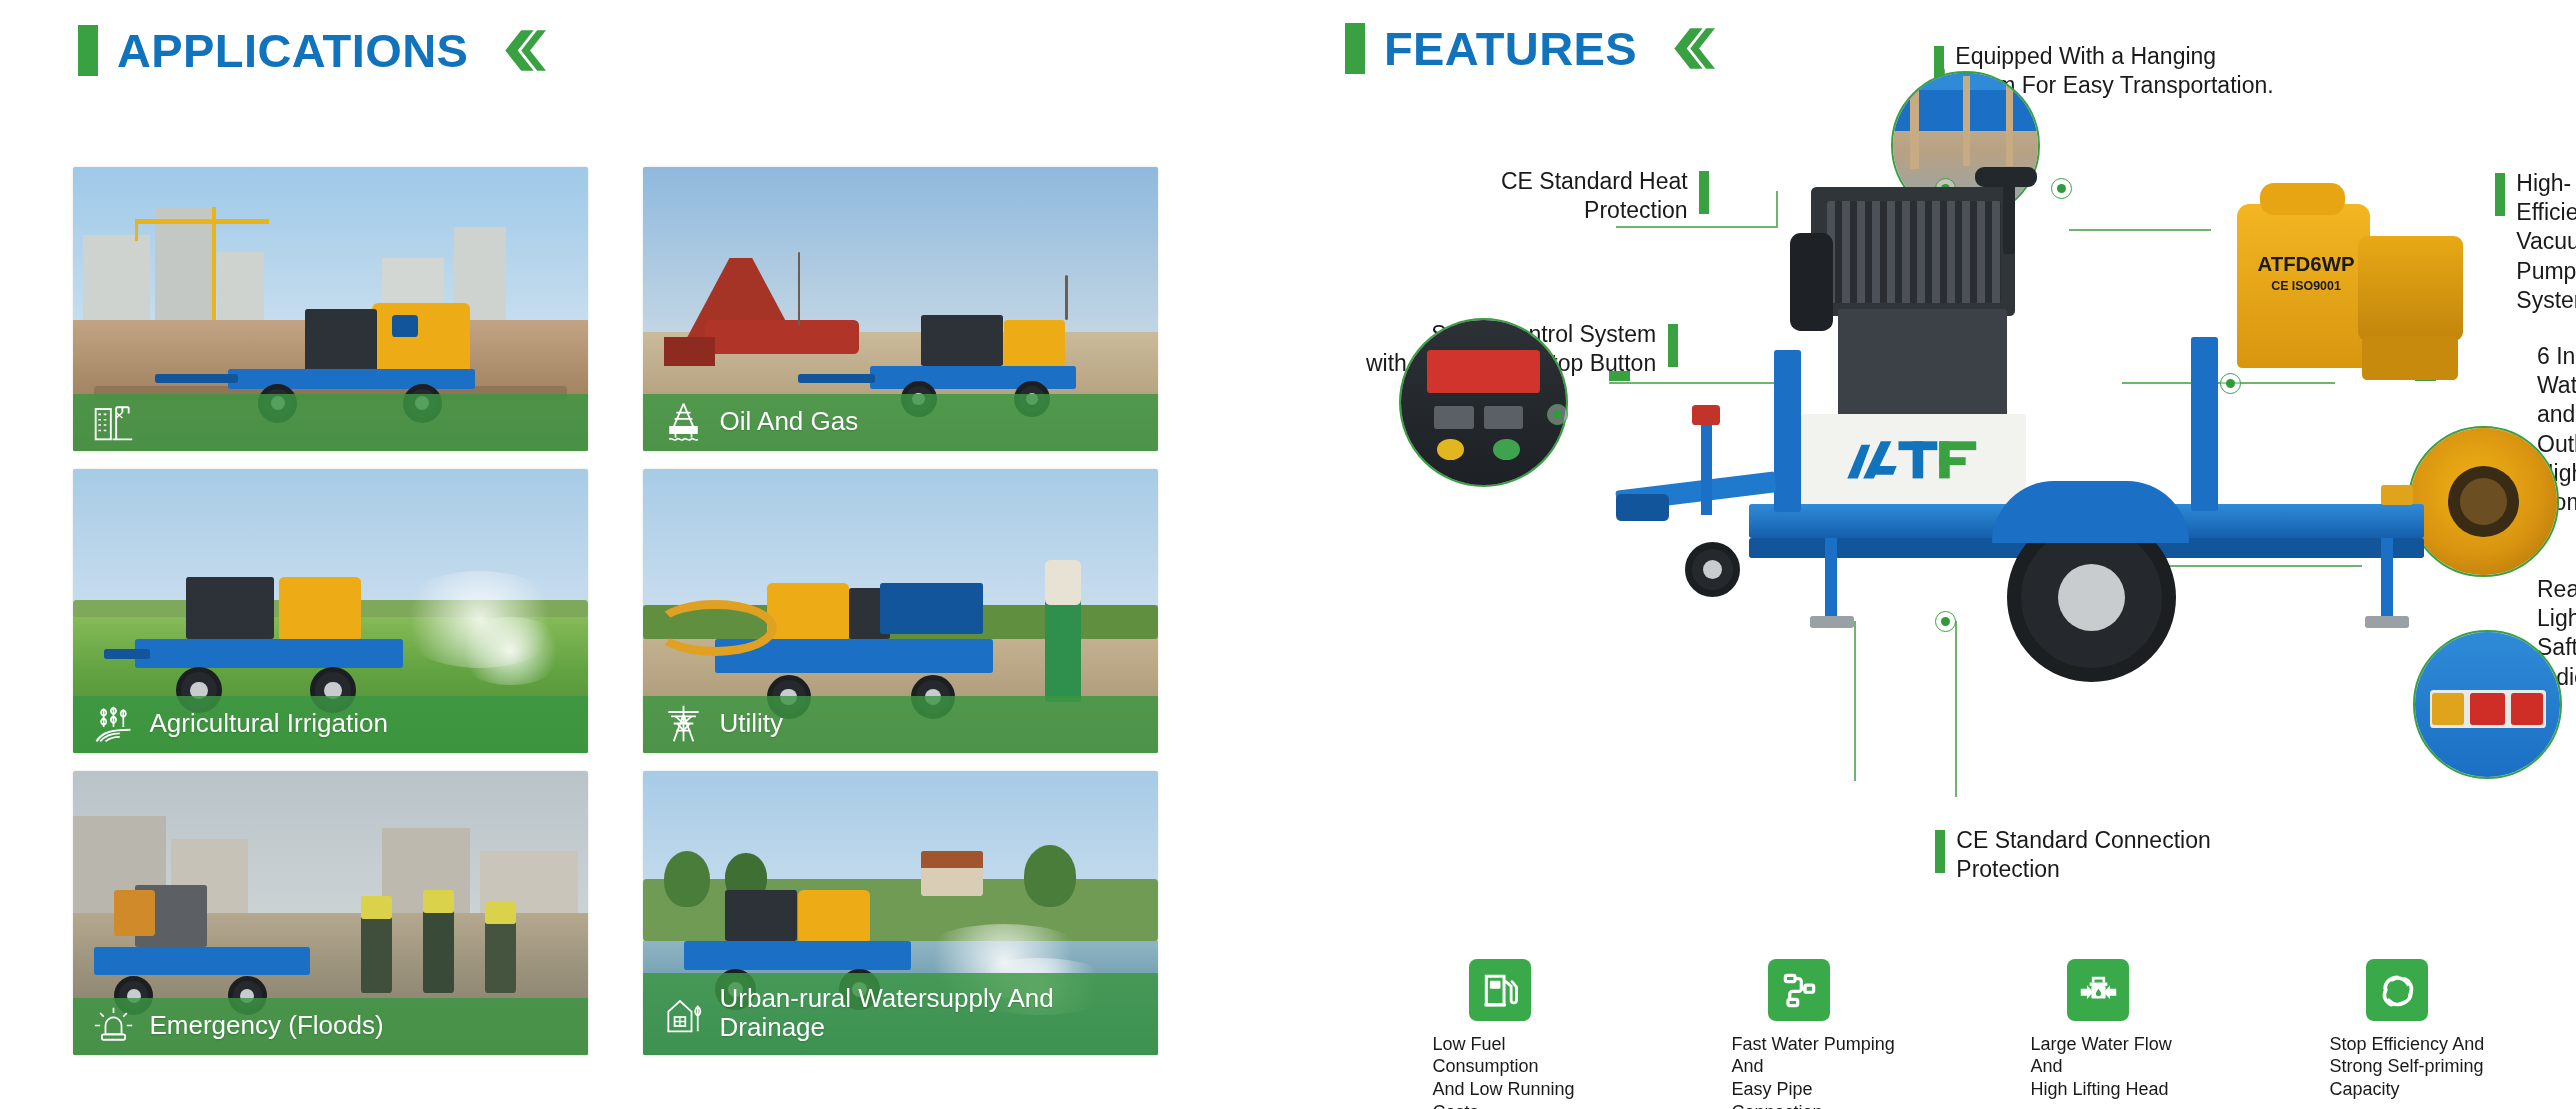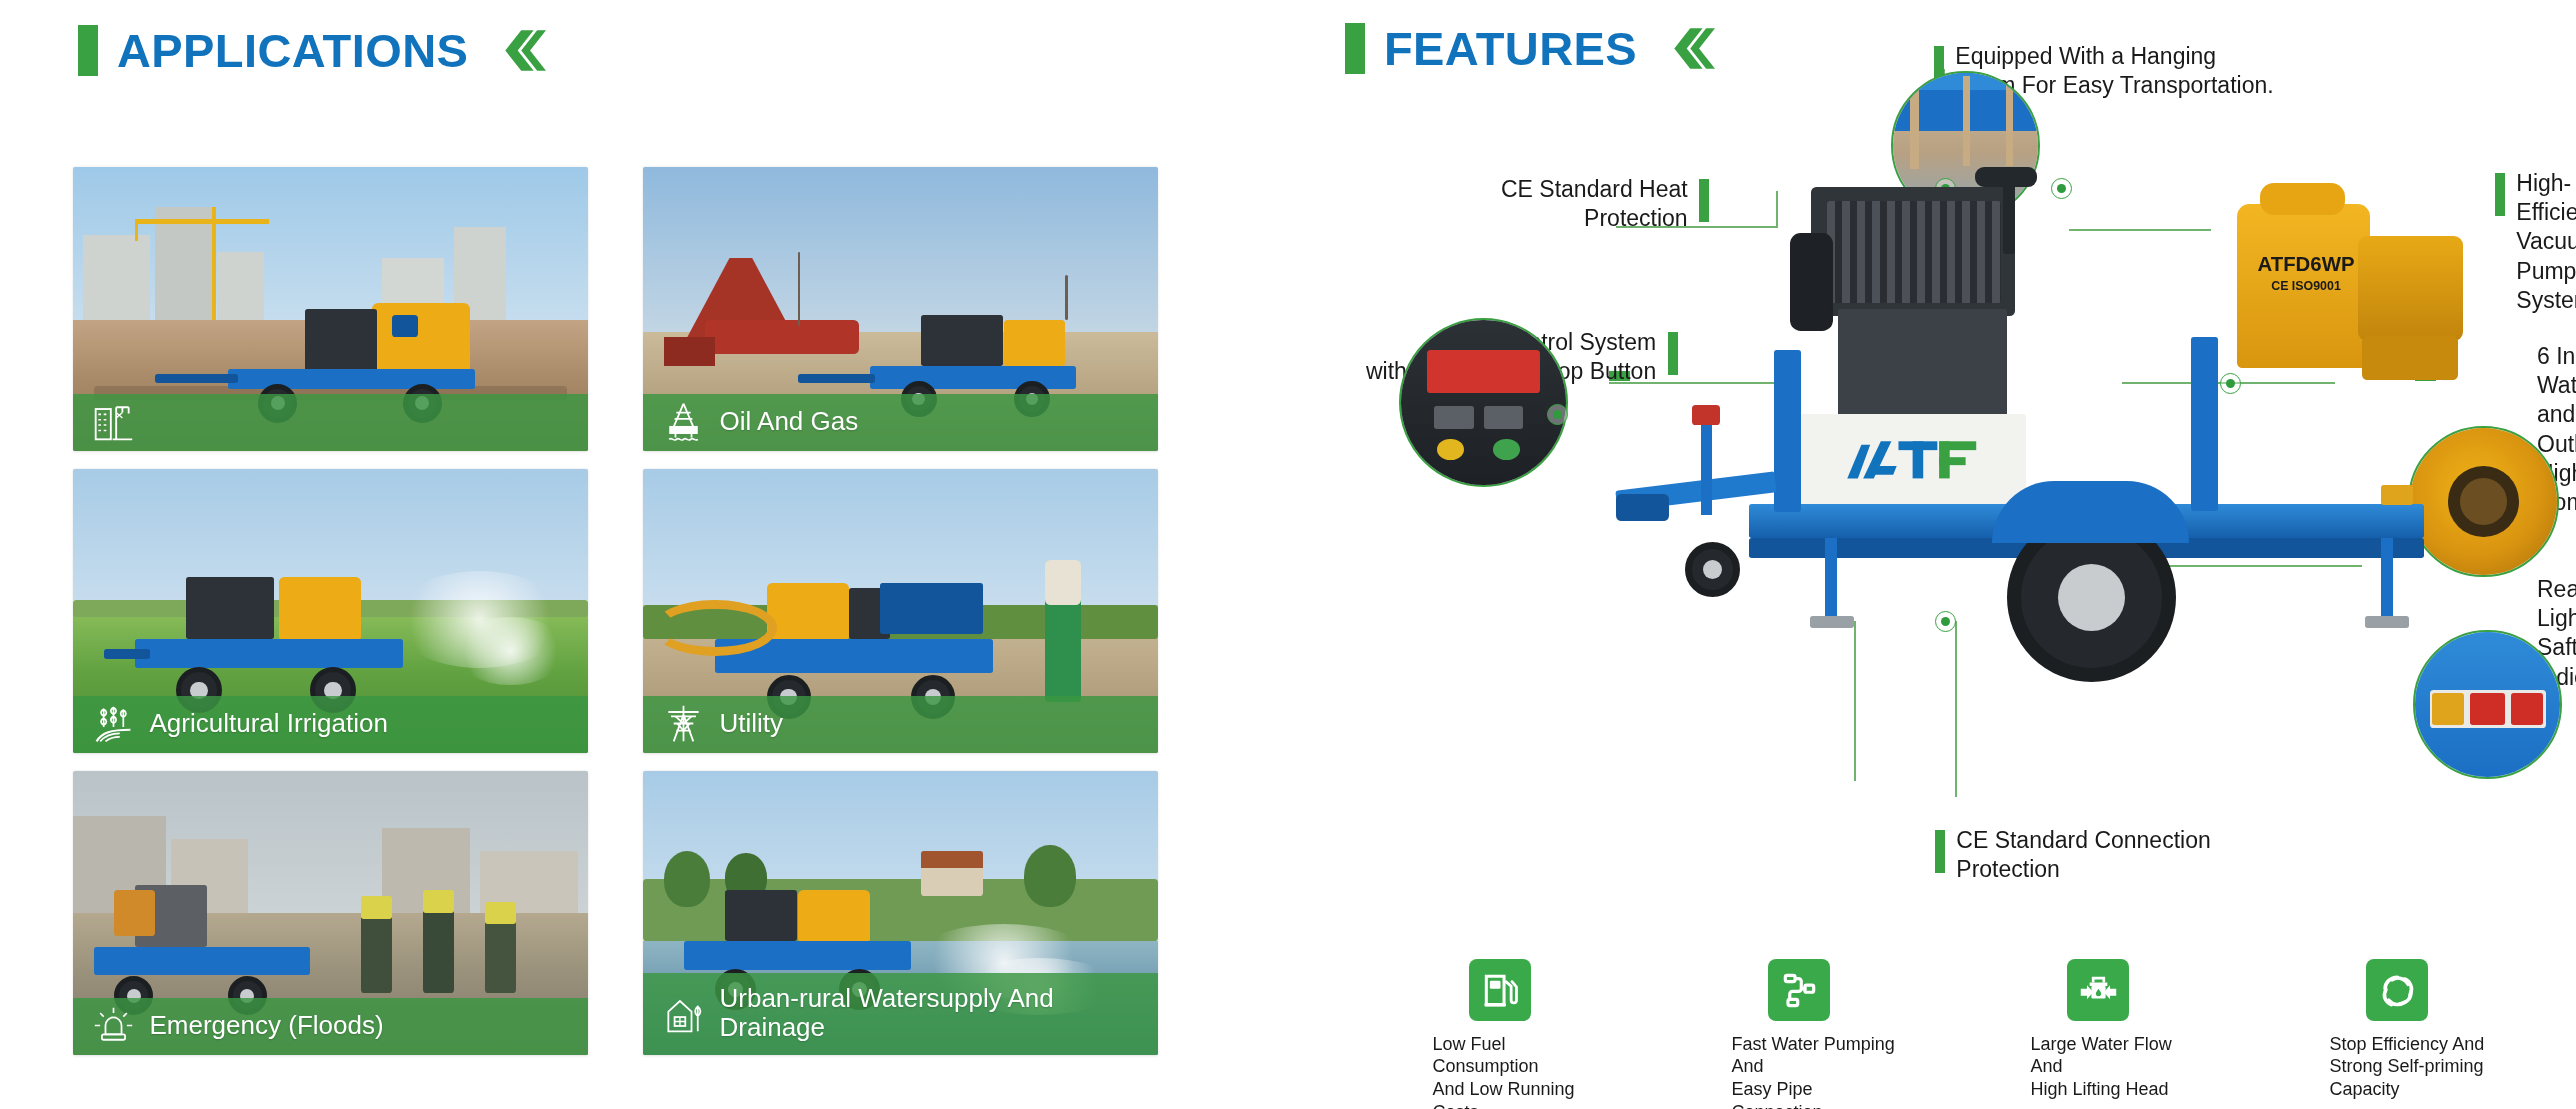--- a/index.html
+++ b/index.html
@@ -83,21 +83,21 @@
   .wheel { position:absolute; border-radius:50%; background:#25282c;
            border:5.3px solid #1c1f22; }
   .wheel::after { content:""; position:absolute; inset:26%; border-radius:50%; background:#c8cccf; }
 
   
   .features { position: absolute; left: 1323px; top: 0; width: 1253px; height: 814px; }
   .feat-head { position: absolute; left: 22px; top: 23px; }
 
   .callout { position: absolute; }
   .callout-row { display: flex; align-items: flex-start; gap: 11.5px; }
-  .callout-row.rev { flex-direction: row-reverse; margin-top: 8px; }
+  .callout-row.rev { flex-direction: row-reverse; }
   .c-bar { width: 9.8px; height: 43px; background: #3aa142; flex: 0 0 auto; margin-top: 3.6px; }
   .c-text { font-size: 23px; line-height: 1.27; color: #1a1a1a; white-space: pre-line; }
   .c-text.right { text-align: right; }
 
   .lead { position: absolute; background: #6fb36f; }
   .lead.v { width: 1.8px; }
   .lead.h { height: 1.8px; }
 
   .dotpt { position: absolute; width: 21px; height: 21px; border-radius: 50%;
            border: 1.8px solid #3aa142; background: rgba(255,255,255,.35);

